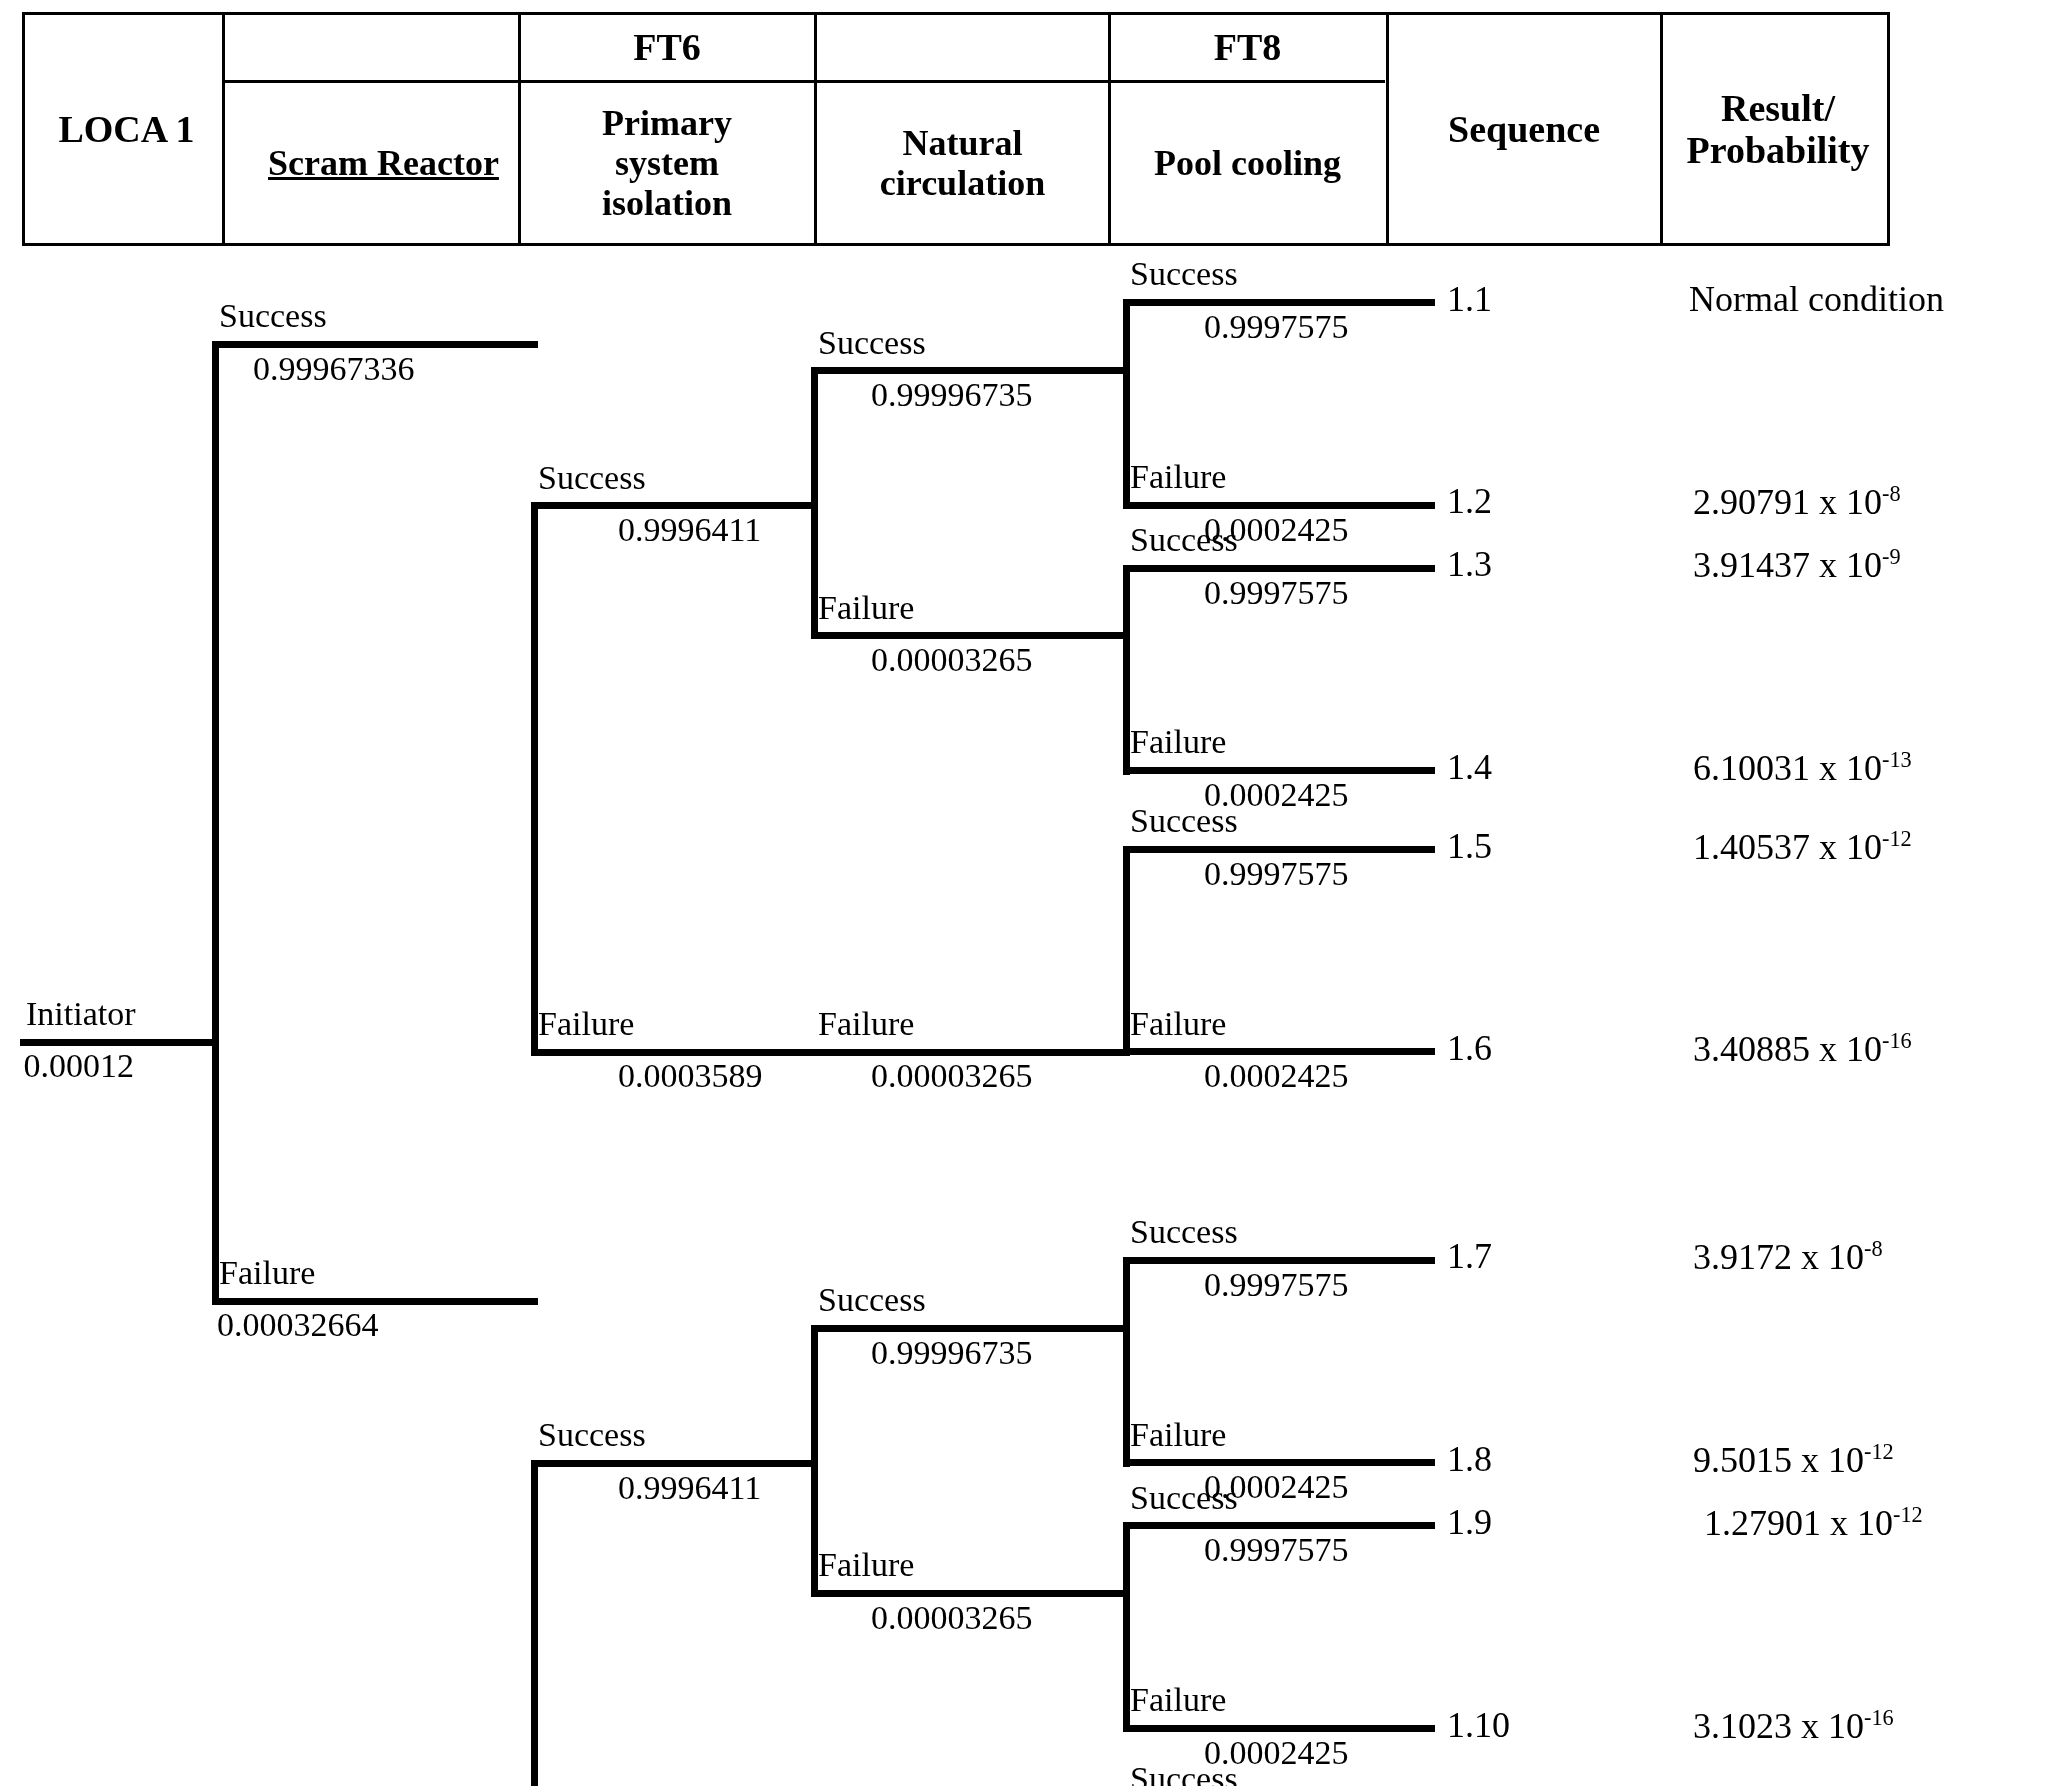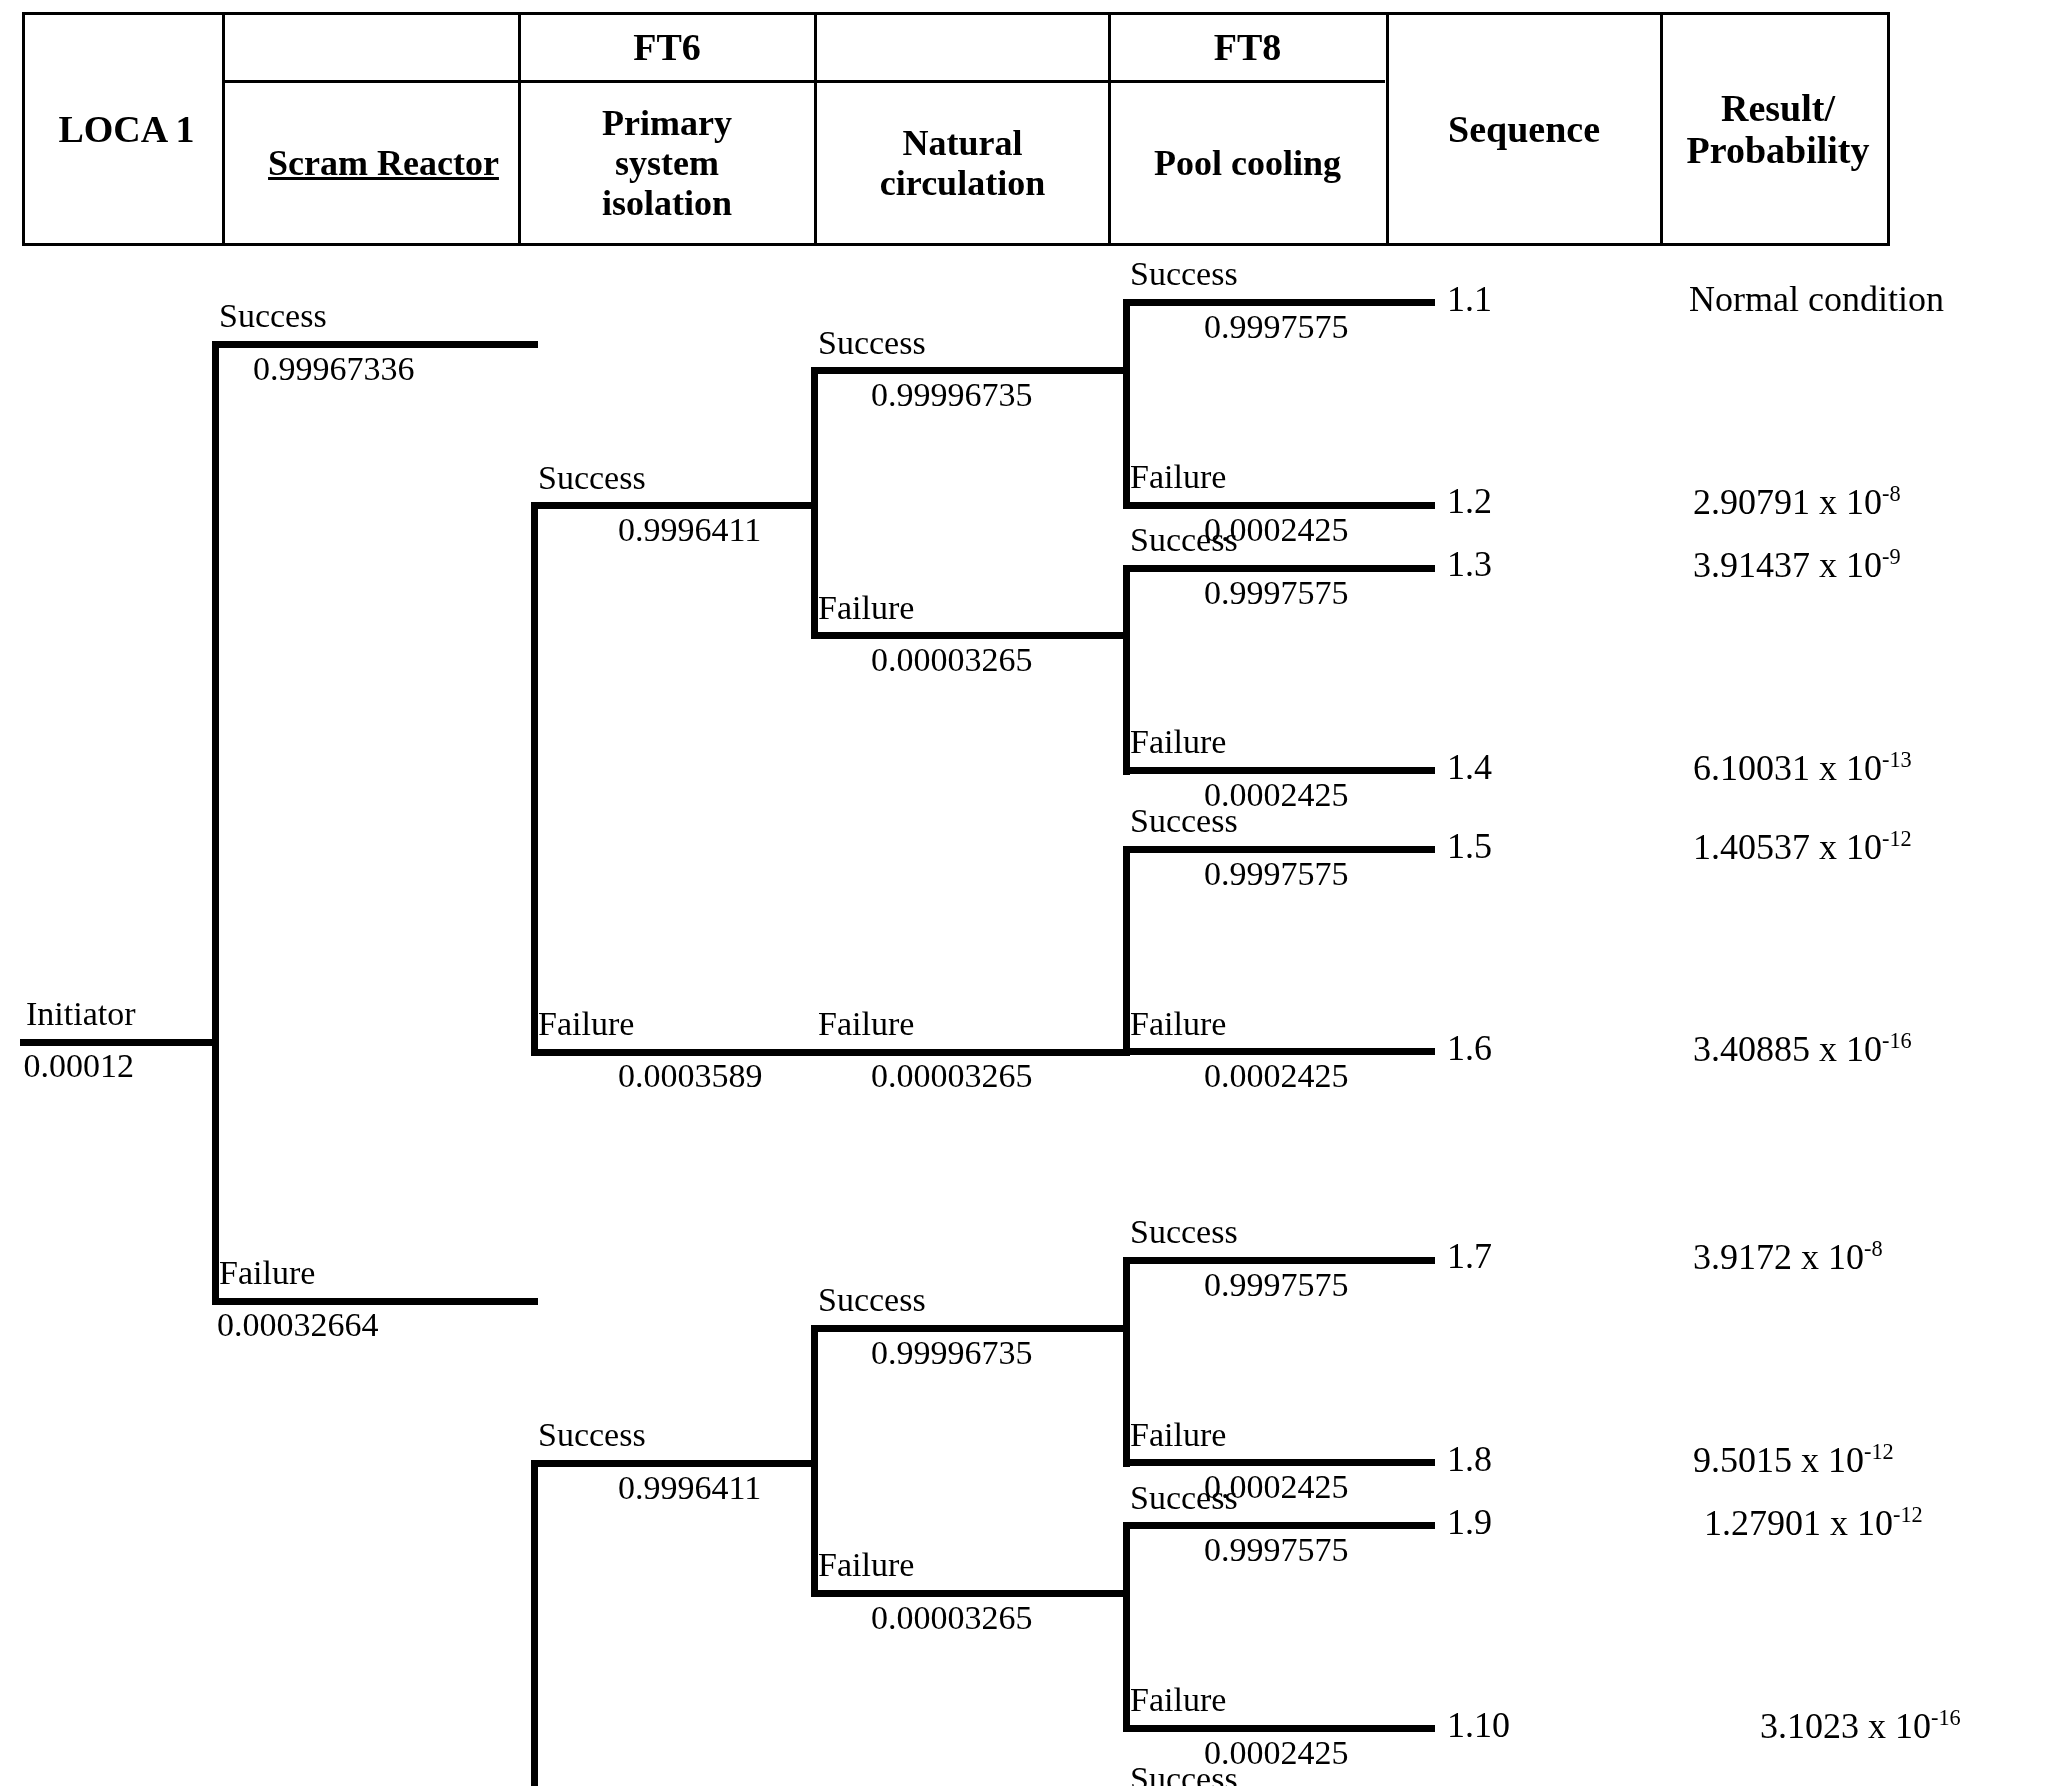--- a/index.html
+++ b/index.html
@@ -207,21 +207,21 @@
   </div>
 
   <div class="resval" style="left:1693px; top:1181px;">
     <span>9.5015</span><span> x 10</span><sup>-12</sup>
   </div>
 
   <div class="resval" style="left:1693px; top:1244px;margin-left:11px;">
     <span>1.27901</span><span> x 10</span><sup>-12</sup>
   </div>
 
-  <div class="resval" style="left:1760px; top:1447px;">
+  <div class="resval" style="left:1693px; top:1447px;">
     <span>3.1023</span><span> x 10</span><sup>-16</sup>
   </div>
 
   <div class="resval" style="left:1693px; top:1525px;">
     <span>4.5920</span><span> x 10</span><sup>-16</sup>
   </div>
 
 </div>
 
 

